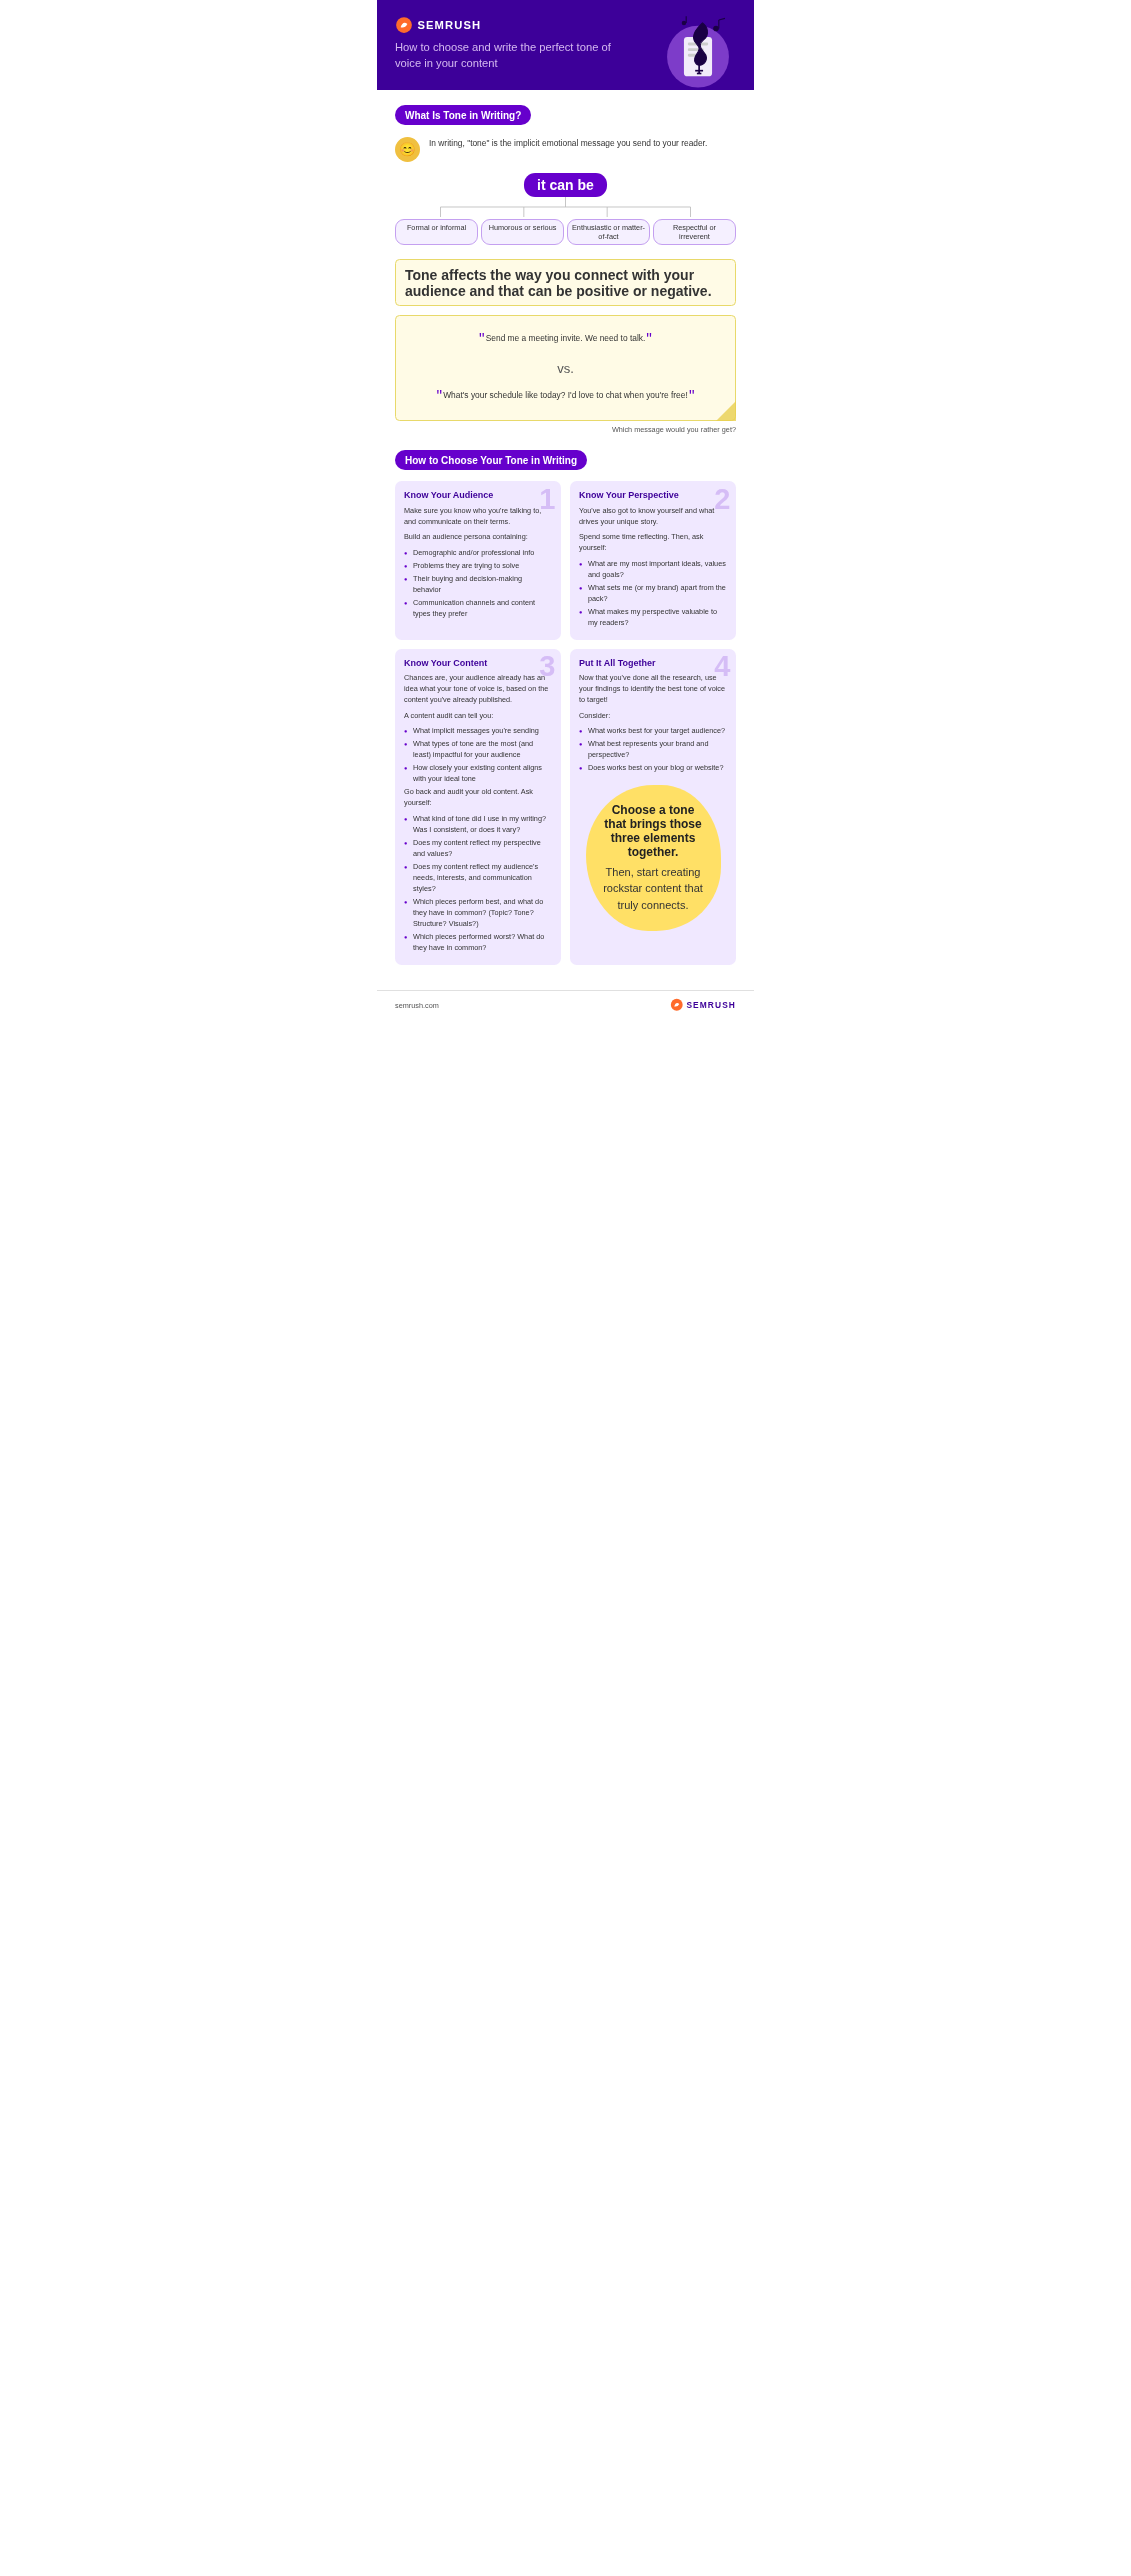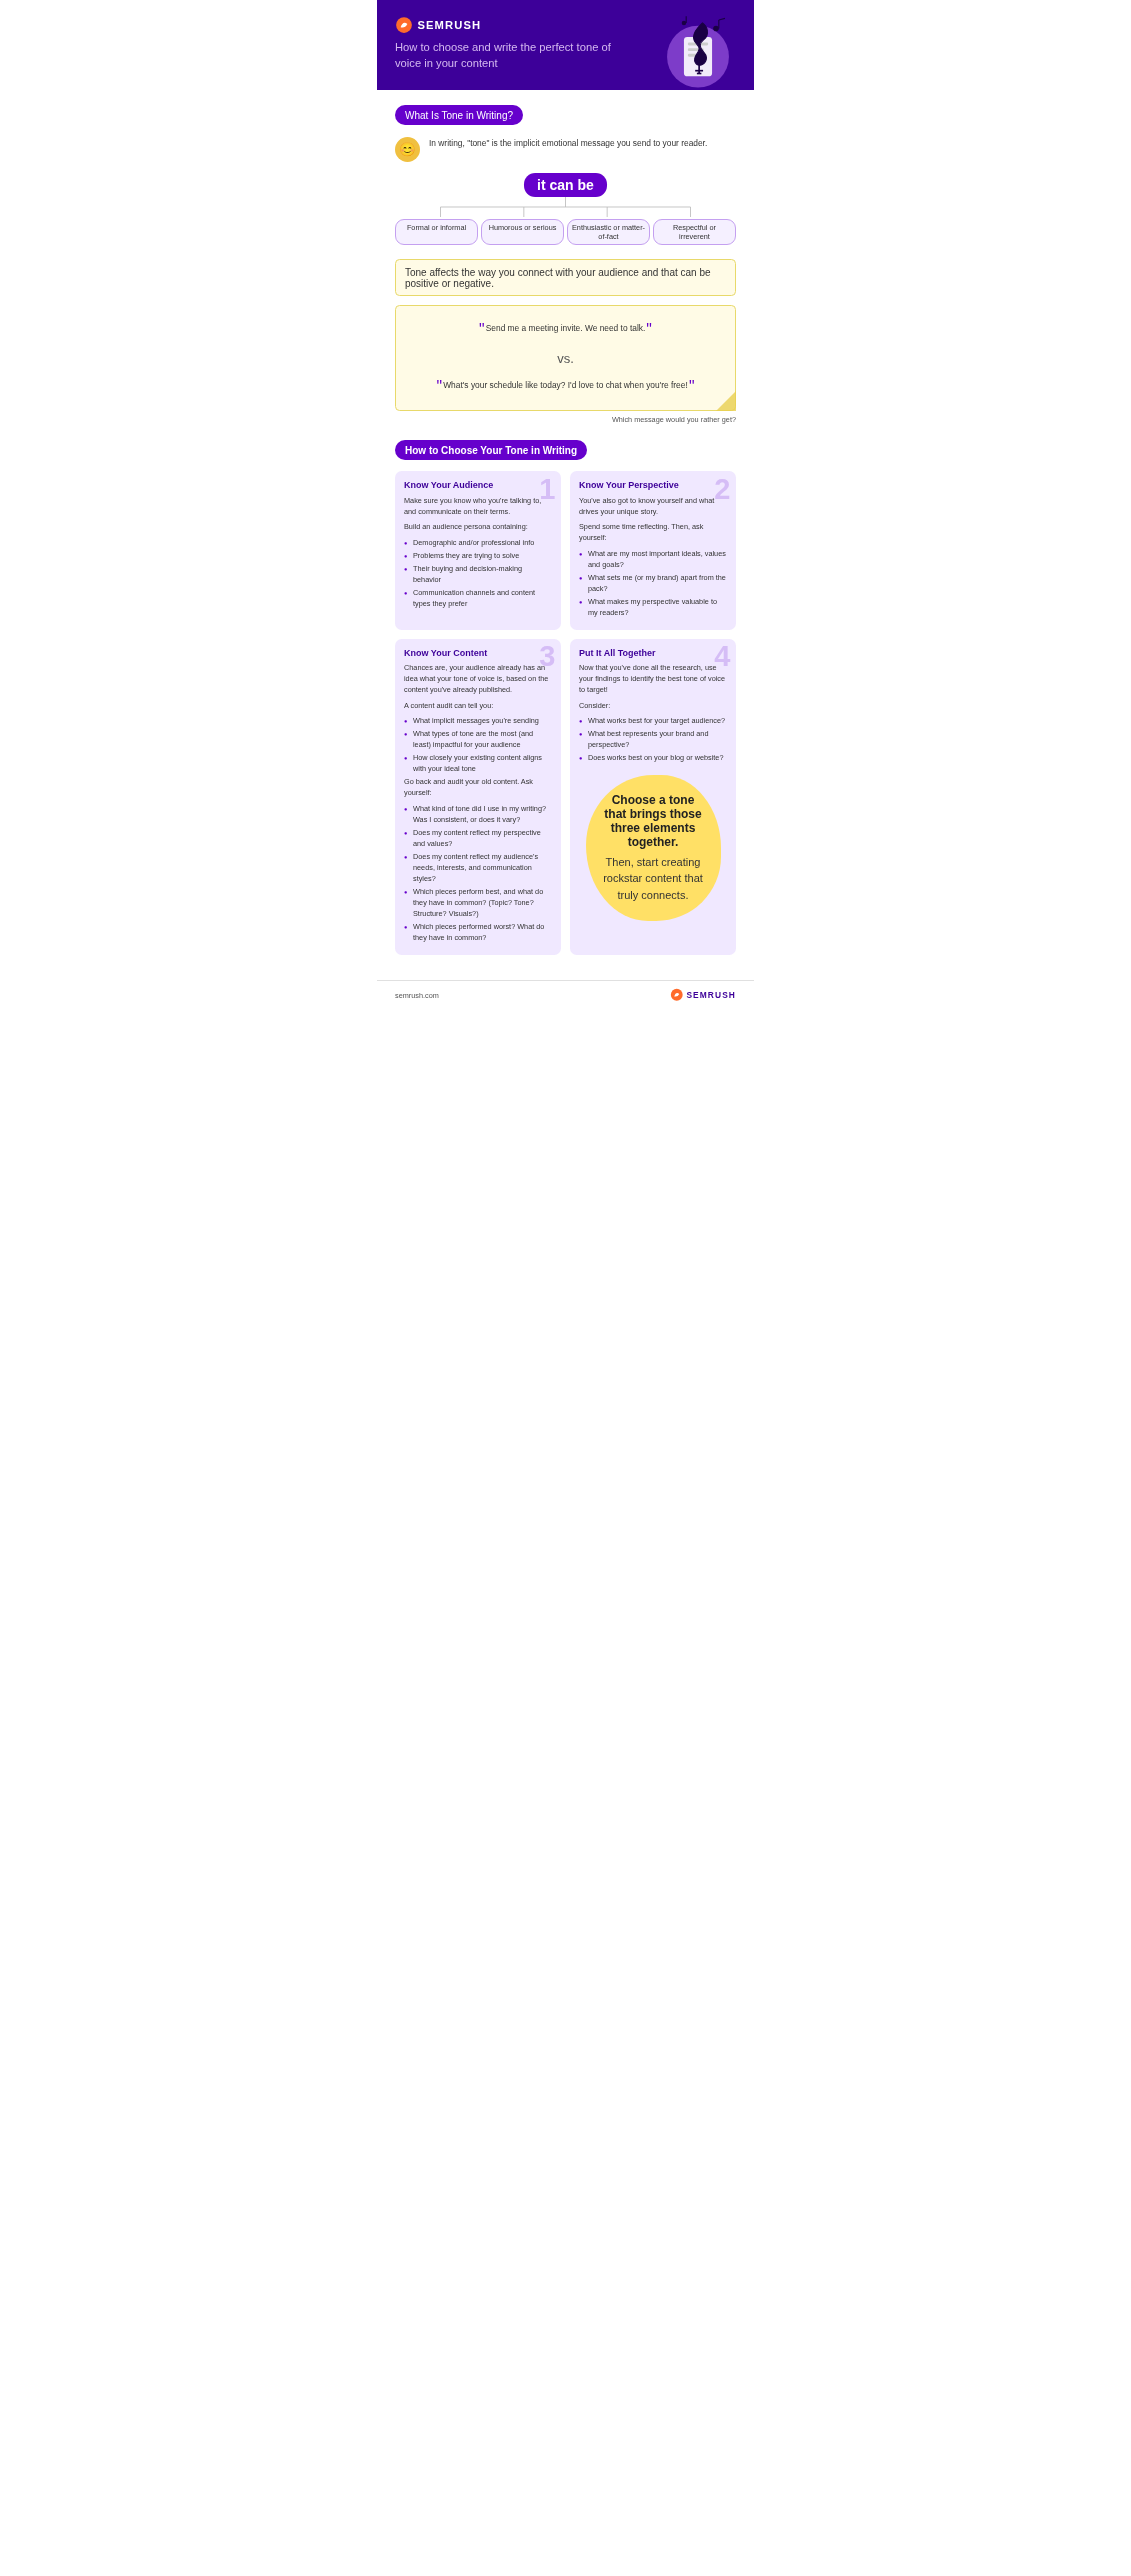--- a/index.html
+++ b/index.html
@@ -59,21 +59,21 @@
       background: #fff;
       padding: 15.7px 18px;
     }
 
     
     .section-title {
       display: inline-block;
       background: #6600cc;
       color: #fff;
       font-size: 10px;
-      font-weight: 400;
+      font-weight: 700;
       padding: 4.5px 10px;
       border-radius: 11.2px;
       margin-bottom: 11.2px;
     }
 
     
     .tone-intro {
       display: flex;
       align-items: flex-start;
       gap: 9px;
@@ -134,23 +134,23 @@
       overflow: visible;
     }
 
     
     .tone-impact-box {
       background: #fffbe6;
       border: 0.8px solid #e8d96a;
       border-radius: 4.5px;
       padding: 6.7px 9px;
       margin-bottom: 9px;
-      font-size: 10px;
-      color: #333;
-      font-weight: 400;
+      font-size: 14px;
+      color: #333;
+      font-weight: 700;
     }
 
     
     .quote-box {
       background: #fffbe6;
       border: 0.8px solid #e8d96a;
       border-radius: 4.5px;
       padding: 11.2px 13.5px;
       margin-bottom: 4.5px;
       position: relative;

